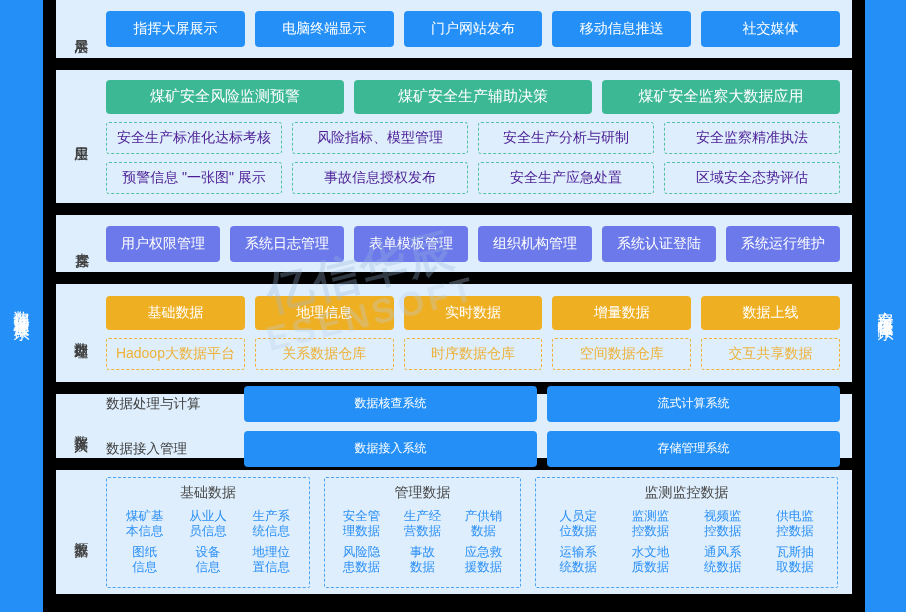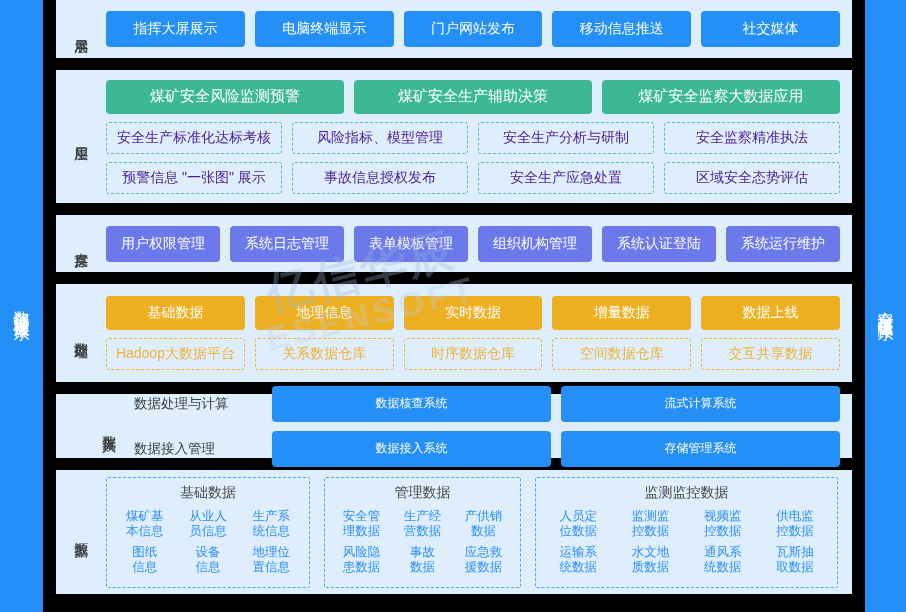--- a/index.html
+++ b/index.html
@@ -178,21 +178,21 @@
           <div class="chip dash-green">预警信息 "一张图" 展示</div>
           <div class="chip dash-green">事故信息授权发布</div>
           <div class="chip dash-green">安全生产应急处置</div>
           <div class="chip dash-green">区域安全态势评估</div>
         </div>
       </div>
     </div>
 
     <div class="gap" style="height:12px;"></div>
 
-    <div class="panel" style="height:57px;">
+    <div class="panel" style="height:57px;font-family:Liberation Mono, monospace;">
       <div class="layer-label">
         <span class="vtext">支撑层</span>
       </div>
       <div class="layer-body">
         <div class="row">
           <div class="chip solid-purple">用户权限管理</div>
           <div class="chip solid-purple">系统日志管理</div>
           <div class="chip solid-purple">表单模板管理</div>
           <div class="chip solid-purple">组织机构管理</div>
           <div class="chip solid-purple">系统认证登陆</div>
@@ -220,21 +220,21 @@
           <div class="chip dash-orange">关系数据仓库</div>
           <div class="chip dash-orange">时序数据仓库</div>
           <div class="chip dash-orange">空间数据仓库</div>
           <div class="chip dash-orange">交互共享数据</div>
         </div>
       </div>
     </div>
 
     <div class="gap" style="height:12px;"></div>
 
-    <div class="panel" style="height:64px;padding-left:28px;">
+    <div class="panel" style="height:64px;">
       <div class="layer-label">
         <span class="vtext">数据接入</span>
       </div>
       <div class="access-body">
         <div class="access-row">
           <div class="access-caption">数据处理与计算</div>
           <div class="chip wide-blue">数据核查系统</div>
           <div class="chip wide-blue">流式计算系统</div>
         </div>
         <div class="access-row">

